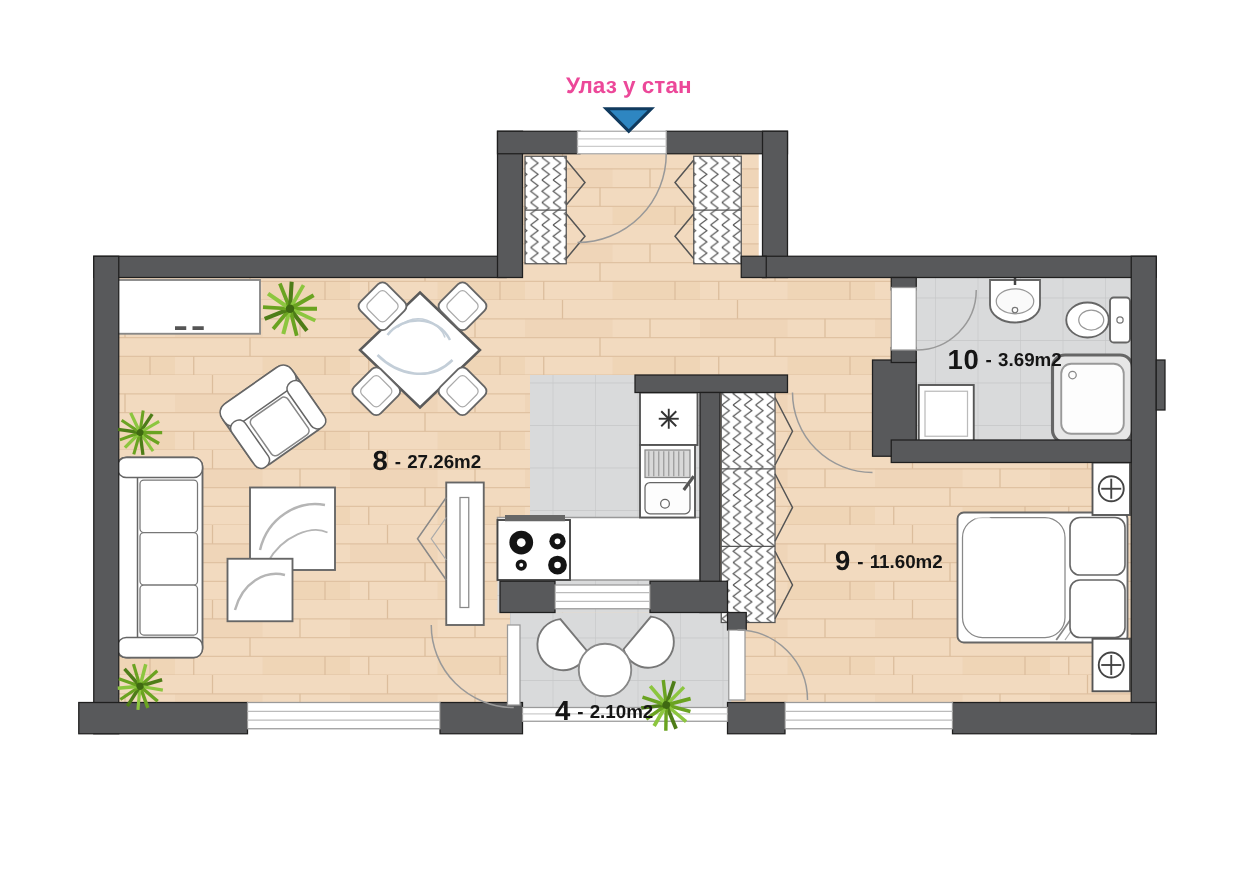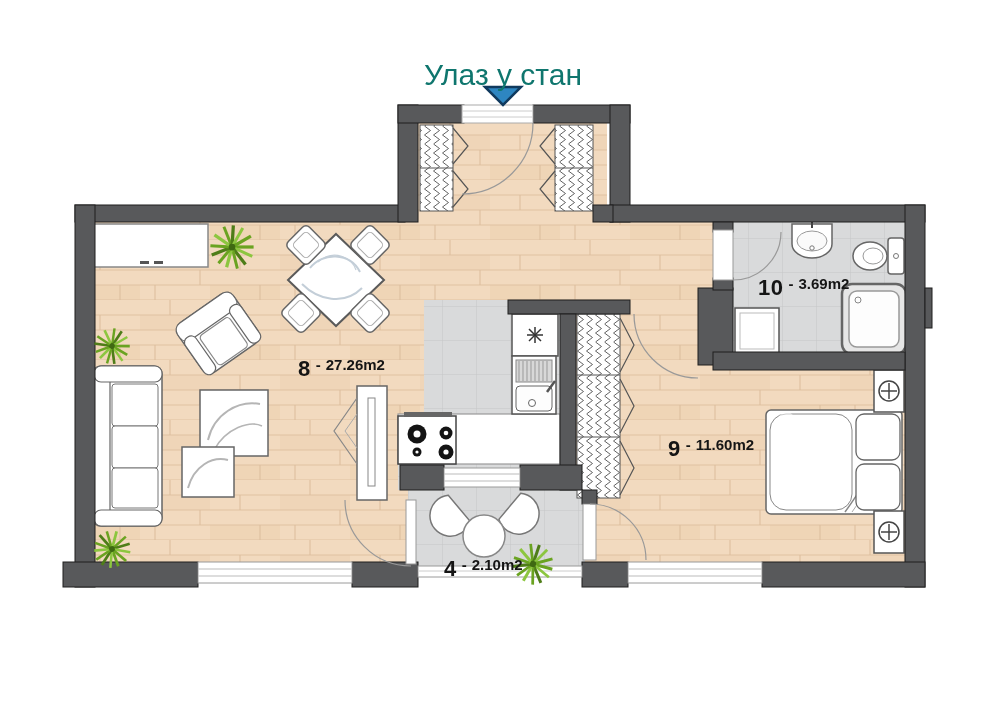--- a/index.html
+++ b/index.html
@@ -1,24 +1,24 @@
 <!DOCTYPE html>
 <html><head>
 <meta charset="utf-8">
 <style>
   html,body{margin:0;padding:0;background:#fff;}
   #stage{position:relative;width:1000px;height:707px;background:#fff;overflow:hidden;
          font-family:"Liberation Sans",sans-serif;}
   #plan-svg{position:absolute;left:0;top:0;}
-  .label{position:absolute;display:flex;align-items:flex-start;font-weight:bold;color:#151515;white-space:nowrap;}
+  .label{position:absolute;display:flex;align-items:center;font-weight:bold;color:#151515;white-space:nowrap;}
   .label .num{font-size:22px;letter-spacing:0.5px;}
   .label .sep{font-size:15px;margin:0 5px;}
   .label .area{font-size:15px;}
   #title{position:absolute;left:400px;top:58px;width:206px;text-align:center;
-         font-size:30px;font-weight:normal;color:#0f766e;}
+         font-size:18px;font-weight:bold;color:#ec4899;}
 </style>
 </head>
 <body>
 
 <div id="stage">
 
 <svg id="plan-svg" width="1000" height="707" viewBox="0 0 1000 707">
   <defs>
     <pattern id="wood" width="140" height="60" patternUnits="userSpaceOnUse">
       <rect width="140" height="60" fill="#f2dabf"></rect>

